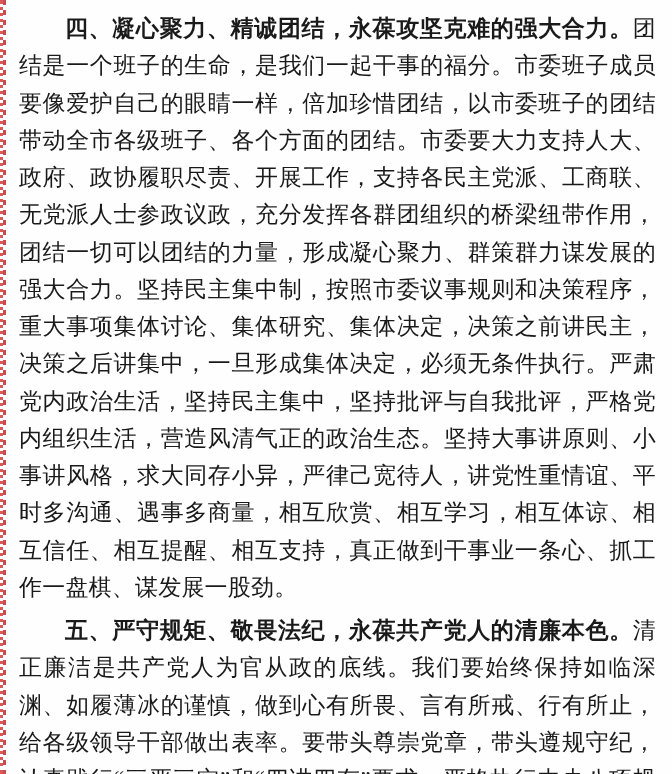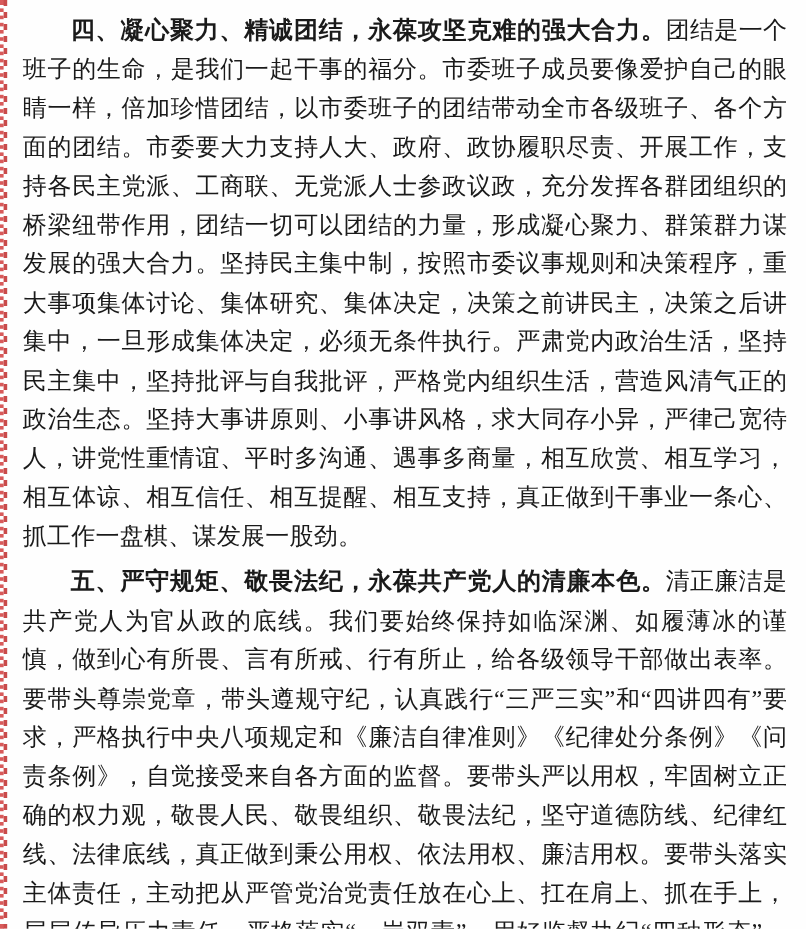--- a/index.html
+++ b/index.html
@@ -36,21 +36,21 @@
       rgba(255,255,255,0) 5px,
       rgba(255,255,255,0) 10px
     );
   }
   .doc-body {
     color: #1a1a1a;
   }
   .para {
     margin: 0 0 2px 0;
     text-indent: 2em;
-    font-size: 20px;
+    font-size: 23px;
     line-height: 1.62;
     text-align: justify;
     text-justify: inter-ideograph;
     letter-spacing: 0.2px;
   }
   .para + .para {
     margin-top: 6px;
   }
   .heading-run {
     font-weight: bold;

